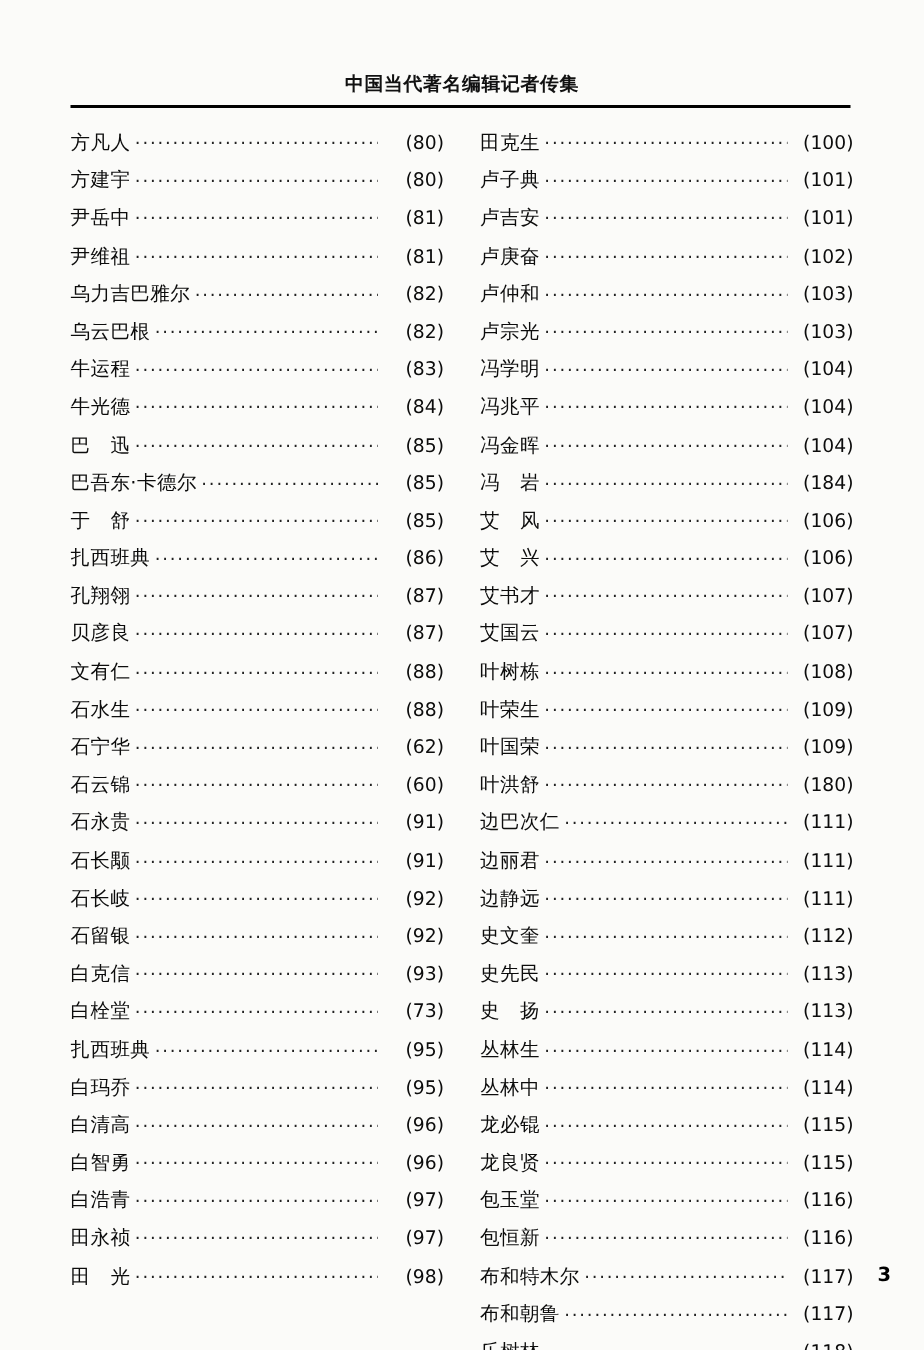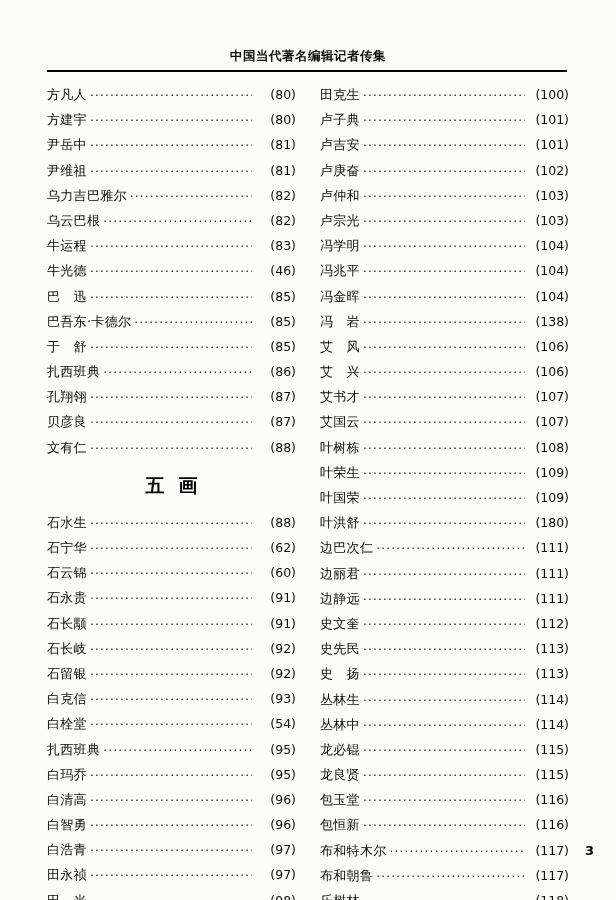--- a/index.html
+++ b/index.html
@@ -149,21 +149,21 @@
           <span class="page-no">(82)</span>
         </div>
         <div class="entry">
           <span class="name">牛运程</span>
           <span class="dots">........................................</span>
           <span class="page-no">(83)</span>
         </div>
         <div class="entry">
           <span class="name">牛光德</span>
           <span class="dots">........................................</span>
-          <span class="page-no">(46)</span>
+          <span class="page-no">(84)</span>
         </div>
         <div class="entry">
           <span class="name">巴　迅</span>
           <span class="dots">........................................</span>
           <span class="page-no">(85)</span>
         </div>
         <div class="entry">
           <span class="name">巴吾东·卡德尔</span>
           <span class="dots">........................................</span>
           <span class="page-no">(85)</span>
@@ -186,21 +186,20 @@
         <div class="entry">
           <span class="name">贝彦良</span>
           <span class="dots">........................................</span>
           <span class="page-no">(87)</span>
         </div>
         <div class="entry">
           <span class="name">文有仁</span>
           <span class="dots">........................................</span>
           <span class="page-no">(88)</span>
         </div>
-        <div class="section-head">五画</div>
         <div class="entry">
           <span class="name">石水生</span>
           <span class="dots">........................................</span>
           <span class="page-no">(88)</span>
         </div>
         <div class="entry">
           <span class="name">石宁华</span>
           <span class="dots">........................................</span>
           <span class="page-no">(62)</span>
         </div>
@@ -230,21 +229,21 @@
           <span class="page-no">(92)</span>
         </div>
         <div class="entry">
           <span class="name">白克信</span>
           <span class="dots">........................................</span>
           <span class="page-no">(93)</span>
         </div>
         <div class="entry">
           <span class="name">白栓堂</span>
           <span class="dots">........................................</span>
-          <span class="page-no">(54)</span>
+          <span class="page-no">(73)</span>
         </div>
         <div class="entry">
           <span class="name">扎西班典</span>
           <span class="dots">........................................</span>
           <span class="page-no">(95)</span>
         </div>
         <div class="entry">
           <span class="name">白玛乔</span>
           <span class="dots">........................................</span>
           <span class="page-no">(95)</span>
@@ -317,21 +316,21 @@
           <span class="page-no">(104)</span>
         </div>
         <div class="entry">
           <span class="name">冯金晖</span>
           <span class="dots">........................................</span>
           <span class="page-no">(104)</span>
         </div>
         <div class="entry">
           <span class="name">冯　岩</span>
           <span class="dots">........................................</span>
-          <span class="page-no">(138)</span>
+          <span class="page-no">(184)</span>
         </div>
         <div class="entry">
           <span class="name">艾　风</span>
           <span class="dots">........................................</span>
           <span class="page-no">(106)</span>
         </div>
         <div class="entry">
           <span class="name">艾　兴</span>
           <span class="dots">........................................</span>
           <span class="page-no">(106)</span>

